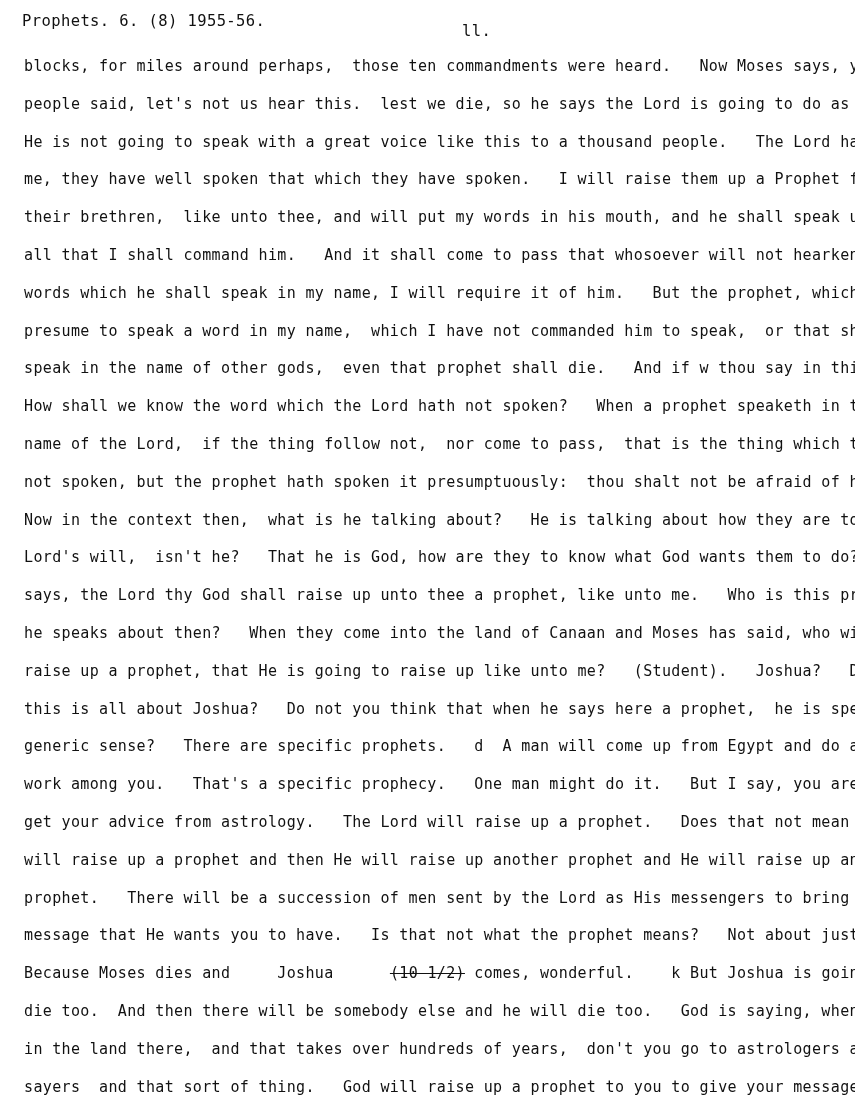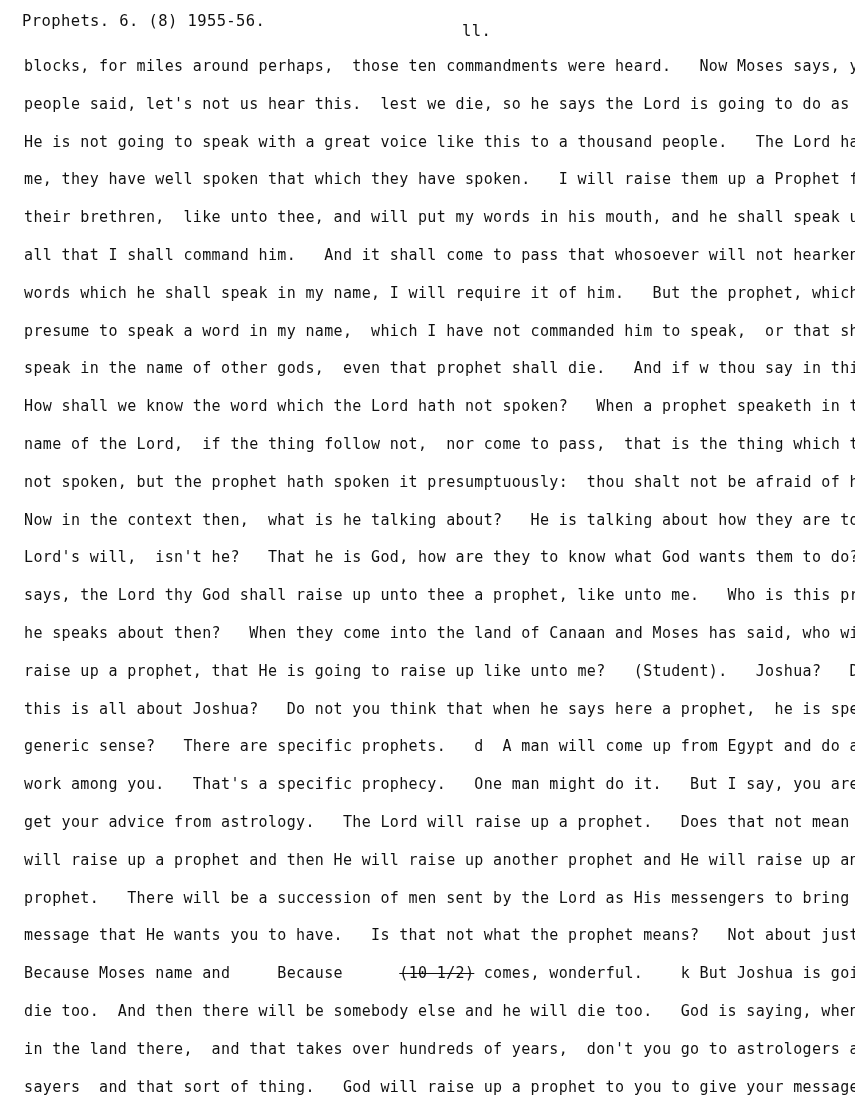--- a/index.html
+++ b/index.html
@@ -89,20 +89,20 @@
     <div class="line">he speaks about then?   When they come into the land of Canaan and Moses has said, who will</div>
     <div class="line">raise up a prophet, that He is going to raise up like unto me?   (Student).   Joshua?   Do you think</div>
     <div class="line">this is all about Joshua?   Do not you think that when he says here a prophet,  he is speaking in a</div>
     <div class="line">generic sense?   There are specific prophets.   d  A man will come up from Egypt and do a great</div>
     <div class="line">work among you.   That's a specific prophecy.   One man might do it.   But I say, you are not to</div>
     <div class="line">get your advice from astrology.   The Lord will raise up a prophet.   Does that not mean the Lord</div>
     <div class="line">will raise up a prophet and then He will raise up another prophet and He will raise up another</div>
     <div class="line">prophet.   There will be a succession of men sent by the Lord as His messengers to bring you the</div>
     <div class="line">message that He wants you to have.   Is that not what the prophet means?   Not about just one man.</div>
 
-    <div class="line"><span>Because Moses name and</span><span>     </span><span>Because</span><span>      </span><span class="strike">(10 1/2)</span><span> comes, wonderful.    k But Joshua is going to</span></div>
+    <div class="line"><span>Because Moses dies and</span><span>     </span><span>Joshua</span><span>      </span><span class="strike">(10 1/2)</span><span> comes, wonderful.    k But Joshua is going to</span></div>
 
     <div class="line">die too.  And then there will be somebody else and he will die too.   God is saying, when you are</div>
     <div class="line">in the land there,  and that takes over hundreds of years,  don't you go to astrologers and soothe-</div>
     <div class="line">sayers  and that sort of thing.   God will raise up a prophet to you to give your message.</div>
   </div>
 
 </div>
 
 </body></html>

